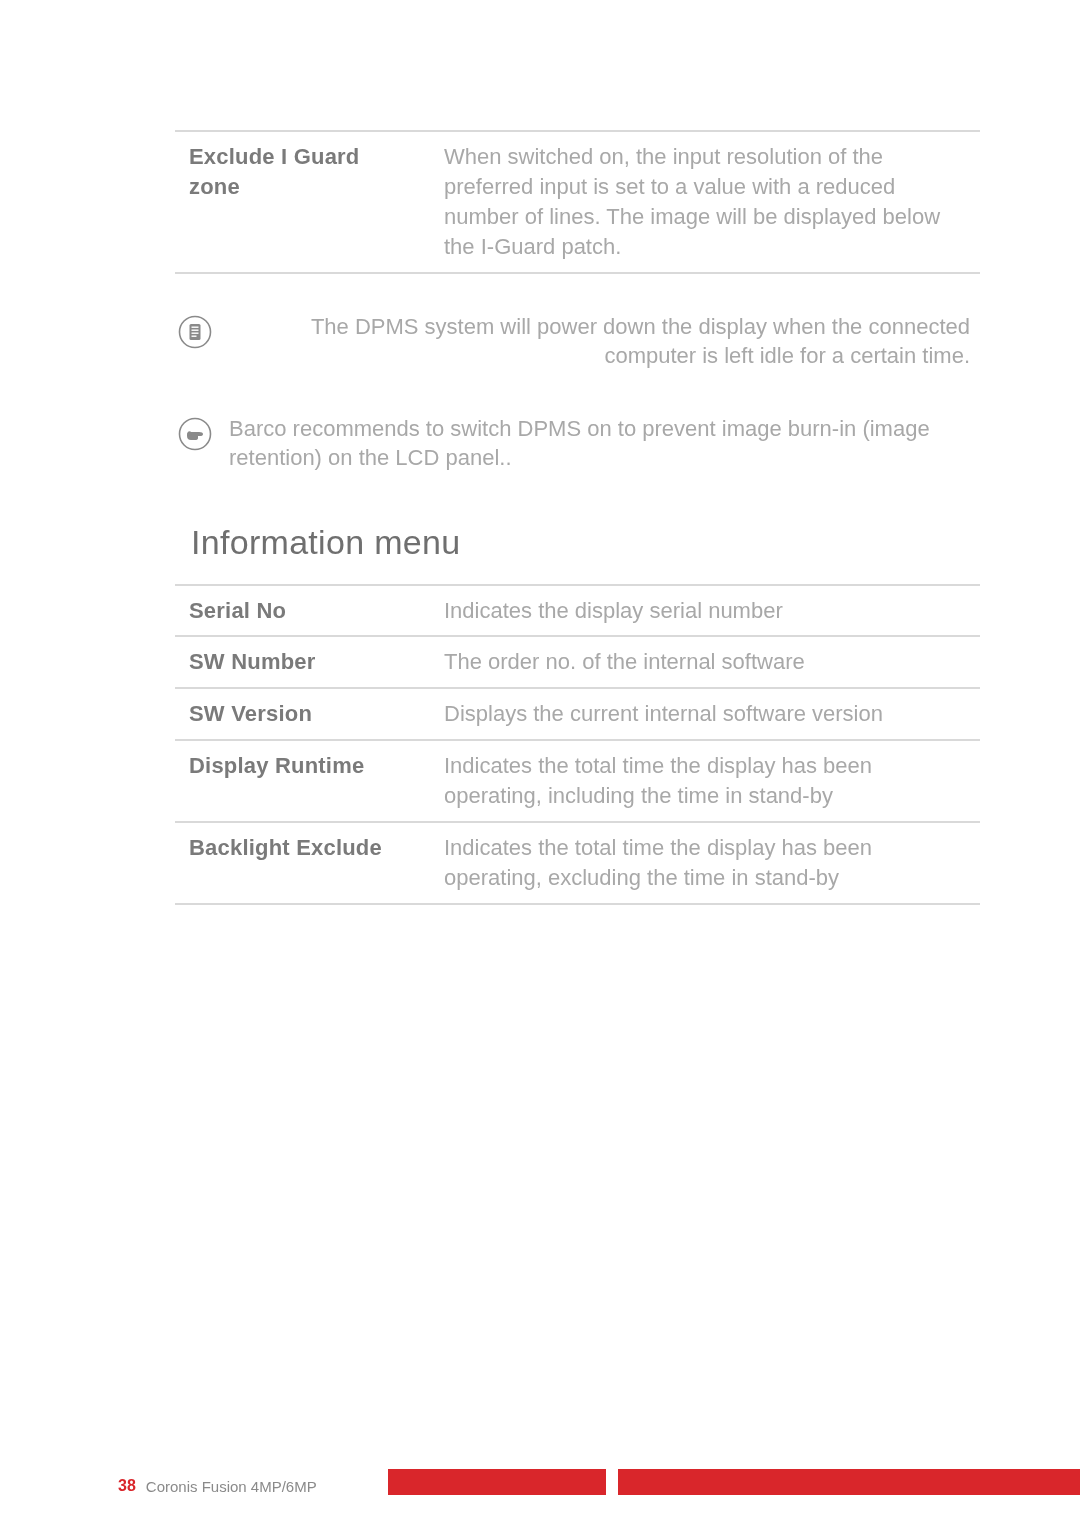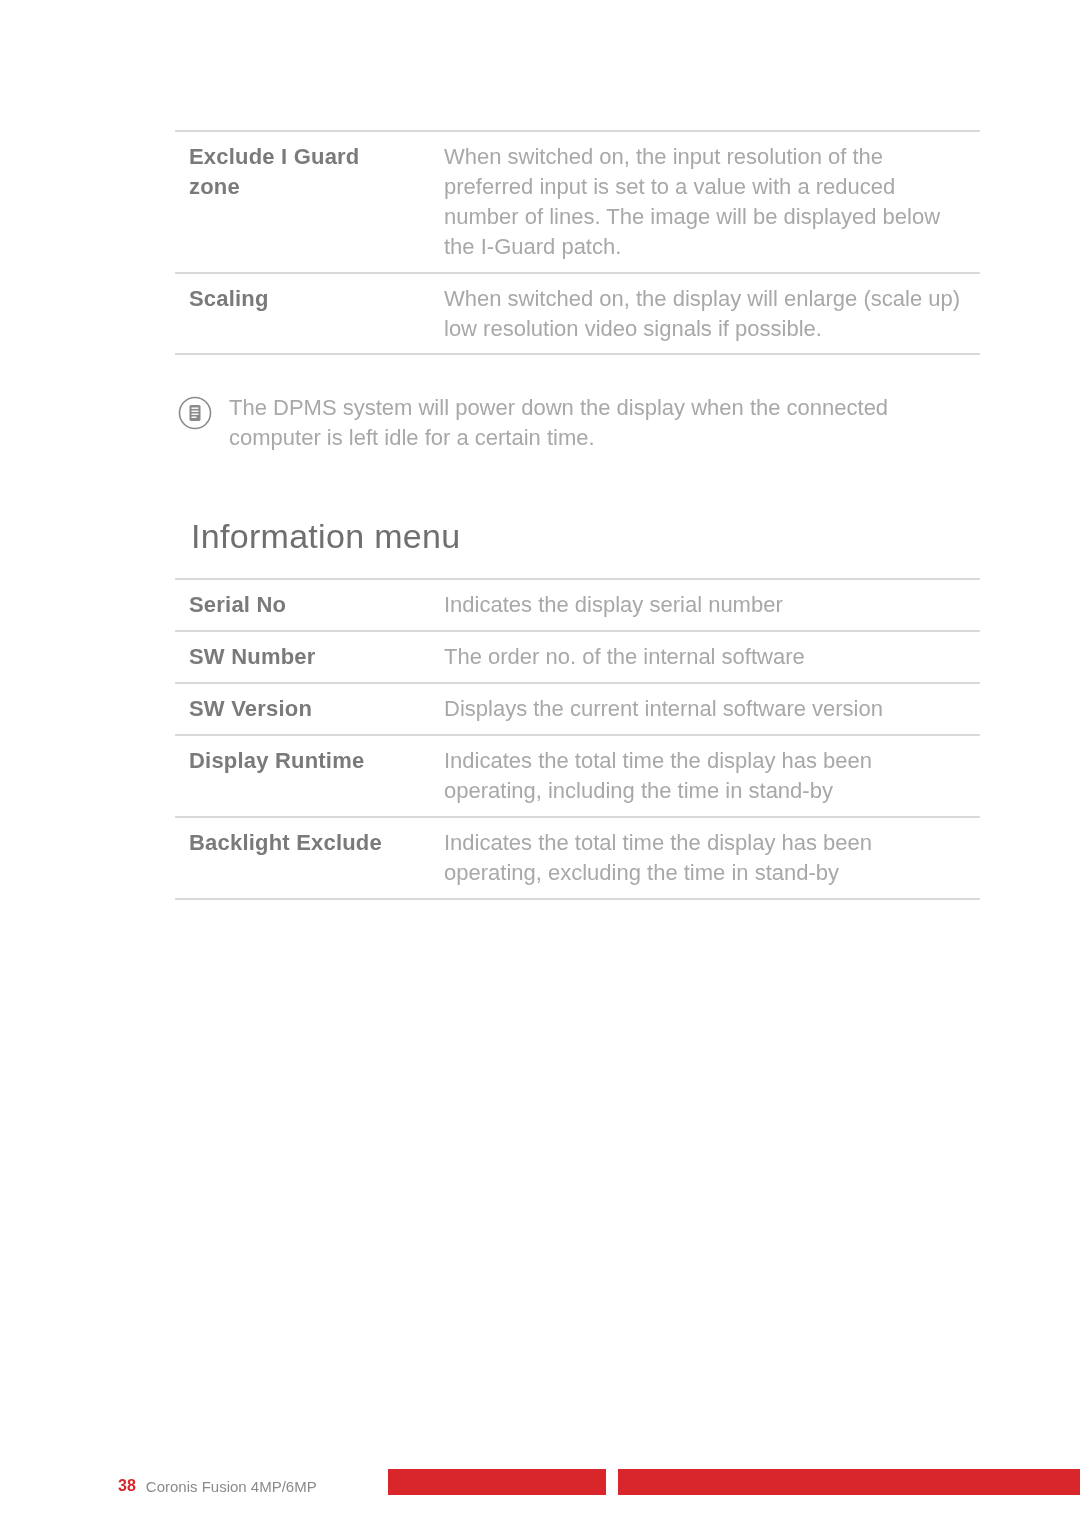--- a/index.html
+++ b/index.html
@@ -47,20 +47,21 @@
       font-weight: 300;
     }
     .note-row {
       display: flex;
       align-items: flex-start;
       padding: 14px 10px 14px 0;
       margin-left: -8px;
     }
     .note-row.separated {
       border-bottom: 1px solid transparent;
+      text-align: right;
     }
     .note-icon {
       flex: 0 0 56px;
       display: flex;
       justify-content: center;
       align-items: flex-start;
       padding-top: 3px;
     }
     .note-icon svg {
       width: 34px;
@@ -129,44 +130,50 @@
 </head>
 <body>
 
 <div class="page">
 
   <table class="param-table">
     <tbody>
         <tr>
       <td class="label">Exclude I Guard zone</td>
       <td class="desc">When switched on, the input resolution of the preferred input is set to a value with a reduced number of lines. The image will be displayed below the I-Guard patch.</td>
-    </tr>
-    <tr>
-      <td class="label">Scaling</td>
-      <td class="desc">When switched on, the display will enlarge (scale up) low resolution video signals if possible.</td>
     </tr>
   </tbody>
     </table>
 
   <div class="note-row separated">
     <div class="note-icon">
       <svg viewBox="0 0 34 34">
         <circle cx="17" cy="17" r="15.5" fill="none" stroke="#8a8a8a" stroke-width="1.6"></circle>
         <rect x="11.5" y="9" width="11" height="16" rx="1.5" fill="#8a8a8a"></rect>
         <rect x="13.5" y="11.5" width="7" height="1.4" fill="#ffffff"></rect>
         <rect x="13.5" y="14.5" width="7" height="1.4" fill="#ffffff"></rect>
         <rect x="13.5" y="17.5" width="7" height="1.4" fill="#ffffff"></rect>
         <rect x="13.5" y="20.5" width="5" height="1.4" fill="#ffffff"></rect>
       </svg>
     </div>
     <div class="note-text">The DPMS system will power down the display when the connected computer is left idle for a certain time.</div>
   </div>
 
   <div class="divider"></div>
 
+  <div class="note-row">
+    <div class="note-icon">
+      <svg viewBox="0 0 34 34">
+        <circle cx="17" cy="17" r="15.5" fill="none" stroke="#8a8a8a" stroke-width="1.6"></circle>
+        <path d="M 9 18 Q 9 15 11 15 L 21 15 Q 25 15 25 17 Q 25 19 22 19 L 20 19 L 20 21 Q 20 23 17 23 L 13 23 Q 9 23 9 19 Z" fill="#8a8a8a"></path>
+        <ellipse cx="11.5" cy="16.5" rx="2" ry="2.2" fill="#8a8a8a"></ellipse>
+      </svg>
+    </div>
+    <div class="note-text">Barco recommends to switch DPMS on to prevent image burn-in (image retention) on the LCD panel..</div>
+  </div>
 
   <h2 class="section-heading">Information menu</h2>
 
   <table class="param-table">
     <tbody>
     <tr>
       <td class="label">Serial No</td>
       <td class="desc">Indicates the display serial number</td>
     </tr>
     <tr>

